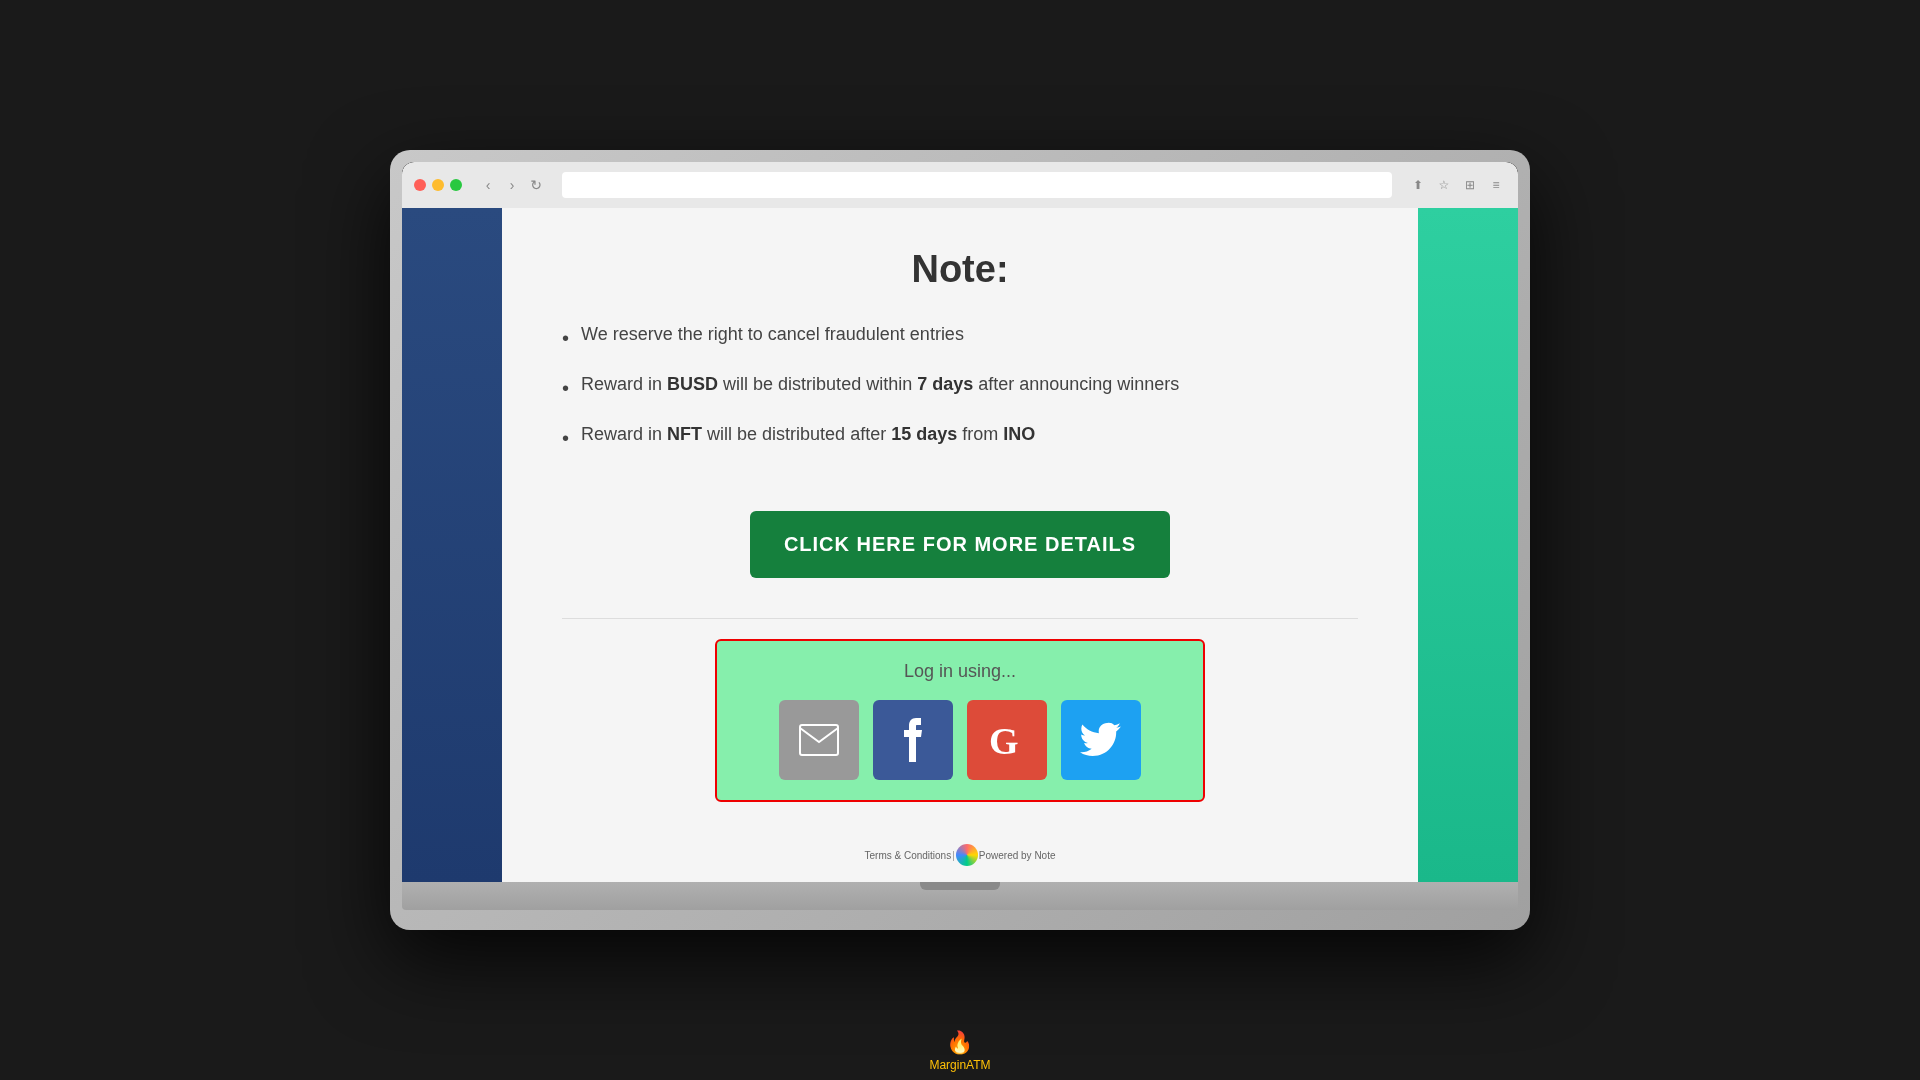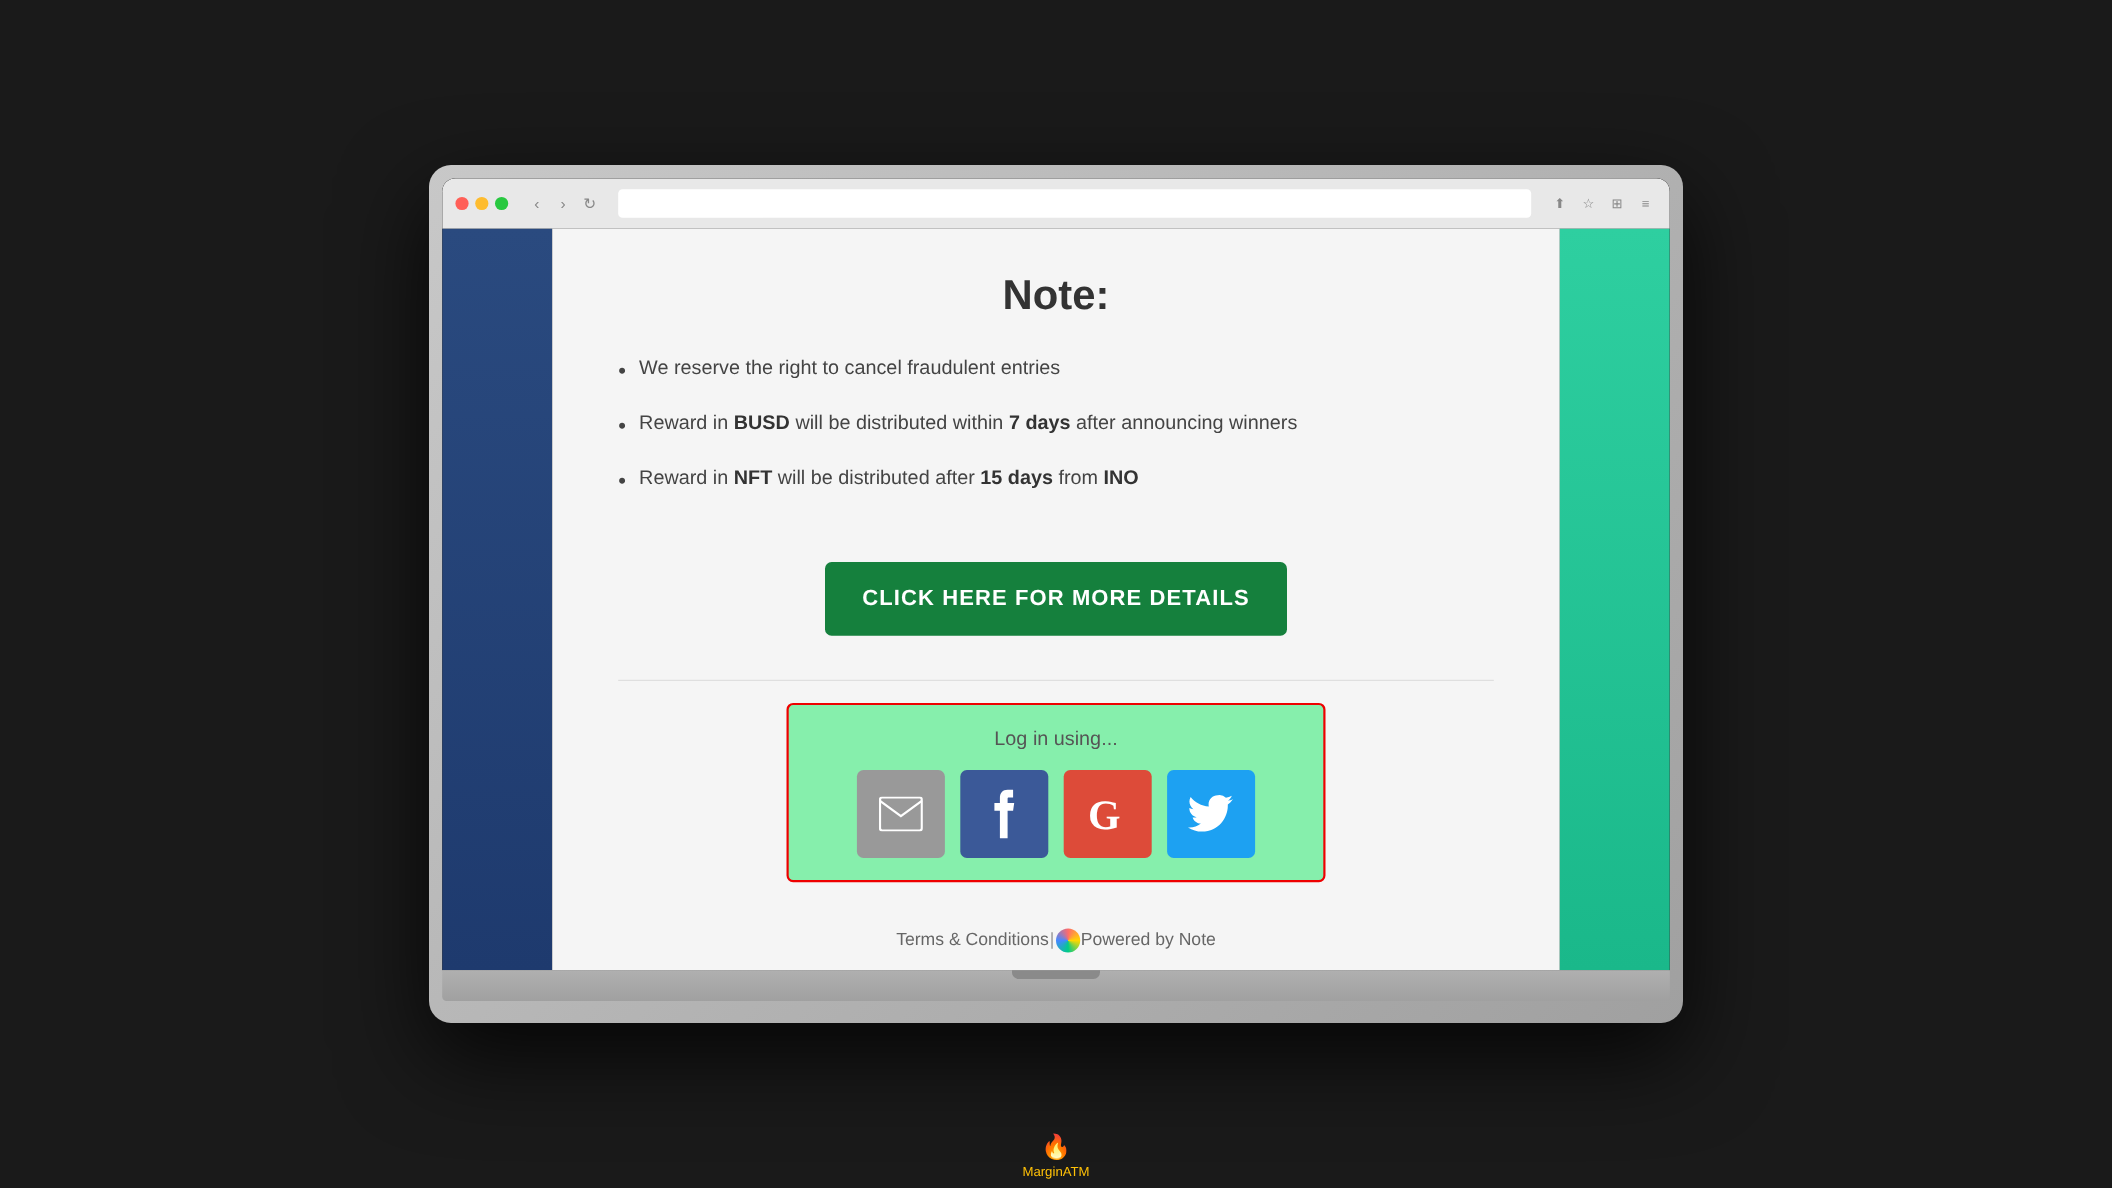--- a/index.html
+++ b/index.html
@@ -226,21 +226,21 @@
     .social-btn-facebook { background: #3b5998; }
     .social-btn-google { background: #dd4b39; }
     .social-btn-twitter { background: #1da1f2; }
 
     .footer-bar {
       display: flex;
       align-items: center;
       justify-content: center;
       gap: 1px;
       padding: 16px 0 0 0;
-      font-size: 16px;
+      font-size: 10px;
       color: #666;
       margin-top: auto;
     }
 
     .footer-divider {
       color: #999;
     }
 
     .gleam-logo {
       width: 22px;

